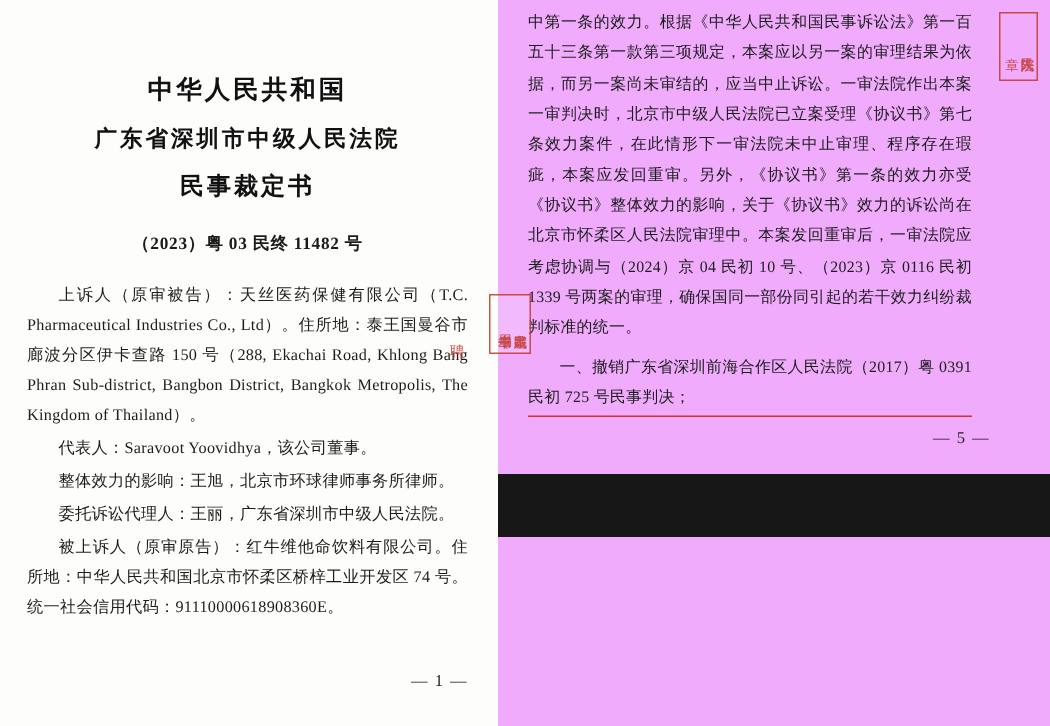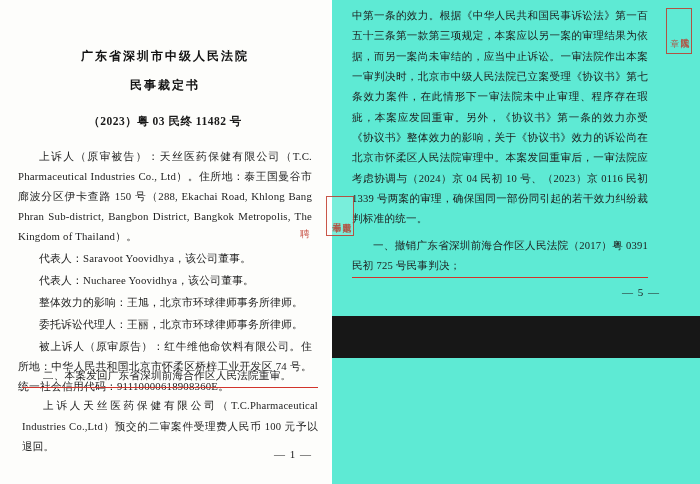--- a/index.html
+++ b/index.html
@@ -42,22 +42,22 @@
     margin-bottom: 18px;
   }
   .title-line {
     font-family: "Liberation Serif", serif;
     font-weight: bold;
     letter-spacing: 2px;
     color: #111;
     margin: 0 0 12px 0;
   }
   .title-1 { font-size: 17px; }
-  .title-2 { font-size: 12px; }
-  .title-3 { font-size: 12px; margin-bottom: 20px; }
+  .title-2 { font-size: 15px; }
+  .title-3 { font-size: 16px; margin-bottom: 20px; }
 
   .case-no {
     text-align: center;
     font-size: 11.5px;
     letter-spacing: 0.5px;
     margin: 14px 0 18px 0;
     color: #1a1a1a;
     font-weight: bold;
   }
 
@@ -80,21 +80,21 @@
     letter-spacing: 1px;
   }
 
   
   .doc-right {
     position: absolute;
     left: 330px;
     top: 0;
     width: 370px;
     height: 484px;
-    background: #5eead4;
+    background: #f0abfc;
     overflow: hidden;
   }
   .right-top {
     position: absolute;
     left: 22px;
     top: 6px;
     width: 296px;
   }
   .r-para {
     font-size: 10.6px;
@@ -196,31 +196,31 @@
 </style>
 </head>
 <body>
 
 <div class="page">
 
   <div class="doc-left">
     <div class="doc-left-inner">
 
       <div class="title-block">
+        <div class="title-line title-1">中华人民共和国</div>
         <div class="title-line title-2">广东省深圳市中级人民法院</div>
         <div class="title-line title-3">民事裁定书</div>
       </div>
 
       <div class="case-no">（2023）粤 03 民终 11482 号</div>
 
       <p class="para indent">上诉人（原审被告）：天丝医药保健有限公司（T.C. Pharmaceutical Industries Co., Ltd）。住所地：泰王国曼谷市廊波分区伊卡查路 150 号（288, Ekachai Road, Khlong Bang Phran Sub-district, Bangbon District, Bangkok Metropolis, The Kingdom of Thailand）。</p>
       <p class="para indent">代表人：Saravoot Yoovidhya，该公司董事。</p>
-      <p class="para indent">代表人：Nucharee Yoovidhya，该公司董事。</p>
       <p class="para indent">整体效力的影响：王旭，北京市环球律师事务所律师。</p>
-      <p class="para indent">委托诉讼代理人：王丽，北京市环球律师事务所律师。</p>
+      <p class="para indent">委托诉讼代理人：王丽，广东省深圳市中级人民法院。</p>
       <p class="para indent">被上诉人（原审原告）：红牛维他命饮料有限公司。住所地：中华人民共和国北京市怀柔区桥梓工业开发区 74 号。统一社会信用代码：91110000618908360E。</p>
     </div>
 
     <div class="page-num-left">— 1 —</div>
   </div>
 
   <div class="doc-right">
     <div class="right-top">
       <p class="r-para">中第一条的效力。根据《中华人民共和国民事诉讼法》第一百五十三条第一款第三项规定，本案应以另一案的审理结果为依据，而另一案尚未审结的，应当中止诉讼。一审法院作出本案一审判决时，北京市中级人民法院已立案受理《协议书》第七条效力案件，在此情形下一审法院未中止审理、程序存在瑕疵，本案应发回重审。另外，《协议书》第一条的效力亦受《协议书》整体效力的影响，关于《协议书》效力的诉讼尚在北京市怀柔区人民法院审理中。本案发回重审后，一审法院应考虑协调与（2024）京 04 民初 10 号、（2023）京 0116 民初 1339 号两案的审理，确保国同一部份同引起的若干效力纠纷裁判标准的统一。</p>
       <p class="r-para indent u-red" style="margin-top:6px;">一、撤销广东省深圳前海合作区人民法院（2017）粤 0391 民初 725 号民事判决；</p>
@@ -229,22 +229,18 @@
     <div class="page-num-right">— 5 —</div>
 
     <span class="seal seal-topright">人民法院
 章</span>
     <span class="edge-mark"></span>
   </div>
 
   <div class="dark-band"></div>
   <div class="dark-band-2"></div>
 
-  <div class="right-bottom">
-    <p class="r-para indent u-red">二、本案发回广东省深圳前海合作区人民法院重审。</p>
-    <p class="r-para indent" style="margin-top:8px;">上诉人天丝医药保健有限公司（T.C.Pharmaceutical Industries Co.,Ltd）预交的二审案件受理费人民币 100 元予以退回。</p>
-  </div>
 
   <span class="seal seal-mid">民事裁定
 书专用章</span>
   <span class="seal-midlabel">聘</span>
 
 </div>
 
 </body></html>

